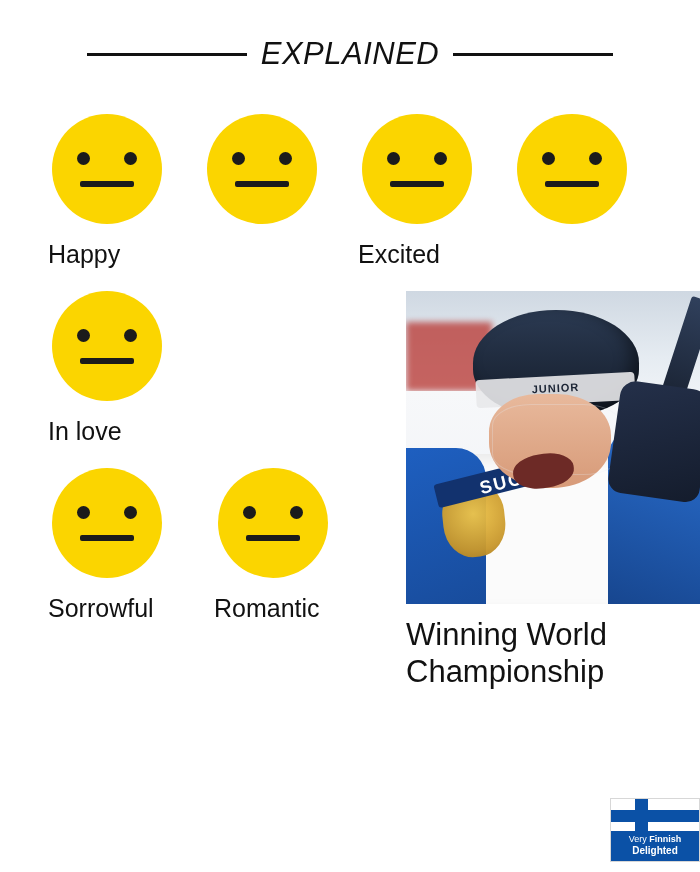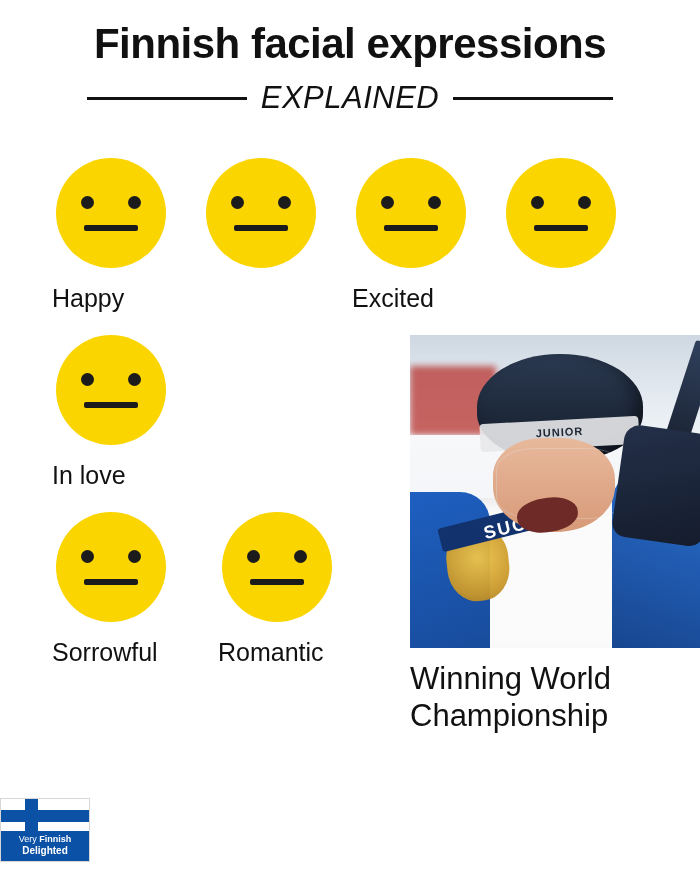--- a/index.html
+++ b/index.html
@@ -46,22 +46,23 @@
     font-size: 31px;
     font-style: italic;
     font-weight: normal;
     letter-spacing: 0.5px;
     white-space: nowrap;
   }
 
   
   .grid {
     margin-top: 42px;
-    padding: 0 50px;
+    padding: 0 34px;
     position: relative;
+    margin-left: 12px;
   }
   .row {
     display: flex;
     align-items: flex-start;
     margin-bottom: 22px;
   }
   .cell {
     width: 166px;
     text-align: left;
     box-sizing: border-box;
@@ -254,21 +255,21 @@
     transform: rotate(18deg);
     border-radius: 3px;
   }
 
   
   .footer {
     position: absolute;
     left: 0; right: 0;
     bottom: 10px;
     display: flex;
-    justify-content: flex-start;
+    justify-content: flex-end;
     text-decoration: underline;
   }
   .logo {
     width: 88px;
     height: 62px;
     background: #ffffff;
     border: 1px solid #d7d7d7;
     position: relative;
     overflow: hidden;
   }
@@ -297,21 +298,20 @@
     box-sizing: border-box;
   }
   .logo-line1 { font-size: 9px; line-height: 11px; }
   .logo-line1 b { font-weight: bold; }
   .logo-line2 { font-size: 10px; font-weight: bold; line-height: 12px; }
 </style>
 </head>
 <body>
 
 <div class="header">
-  <div class="title">Finnish facial expressions</div>
   <div class="subtitle-row">
     <div class="rule"></div>
     <div class="subtitle">EXPLAINED</div>
     <div class="rule"></div>
   </div>
 </div>
 
 <div class="grid">
 
   <div class="row">

